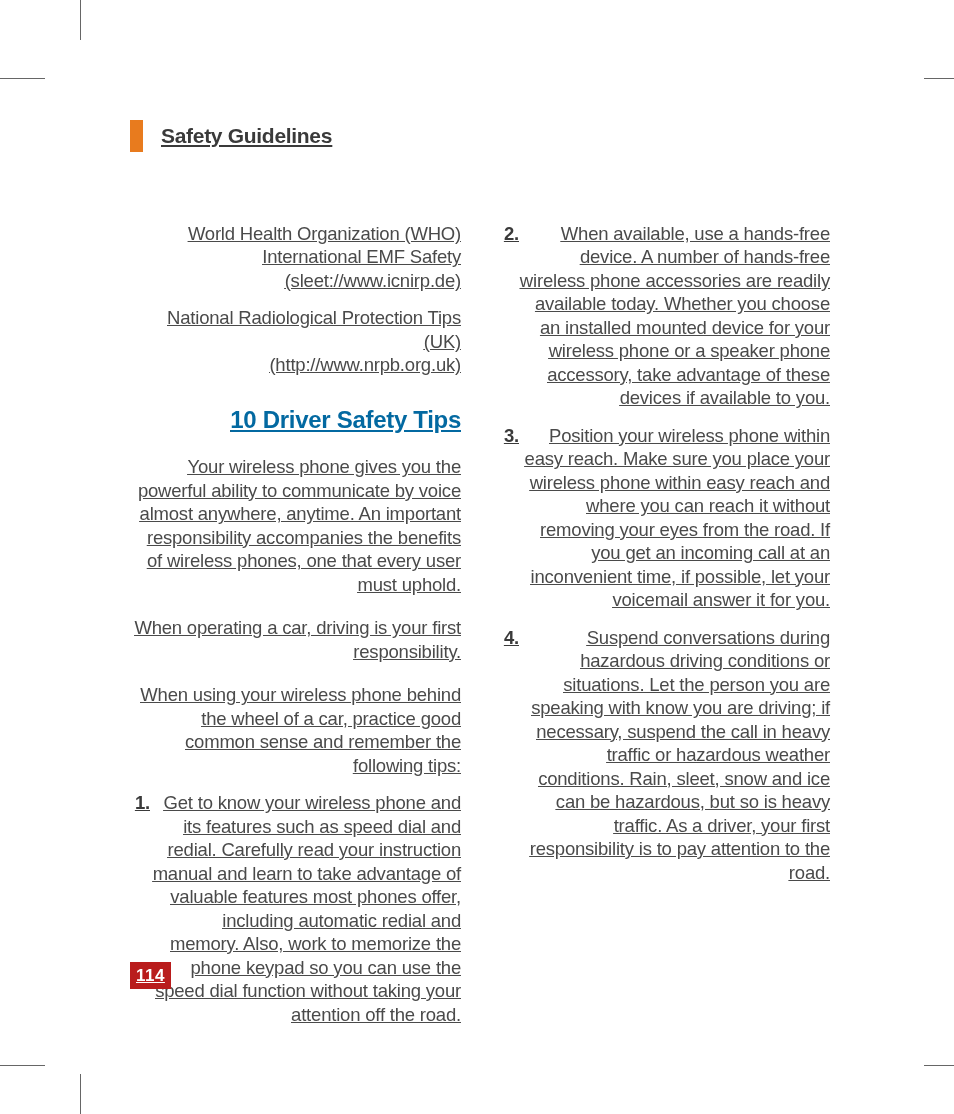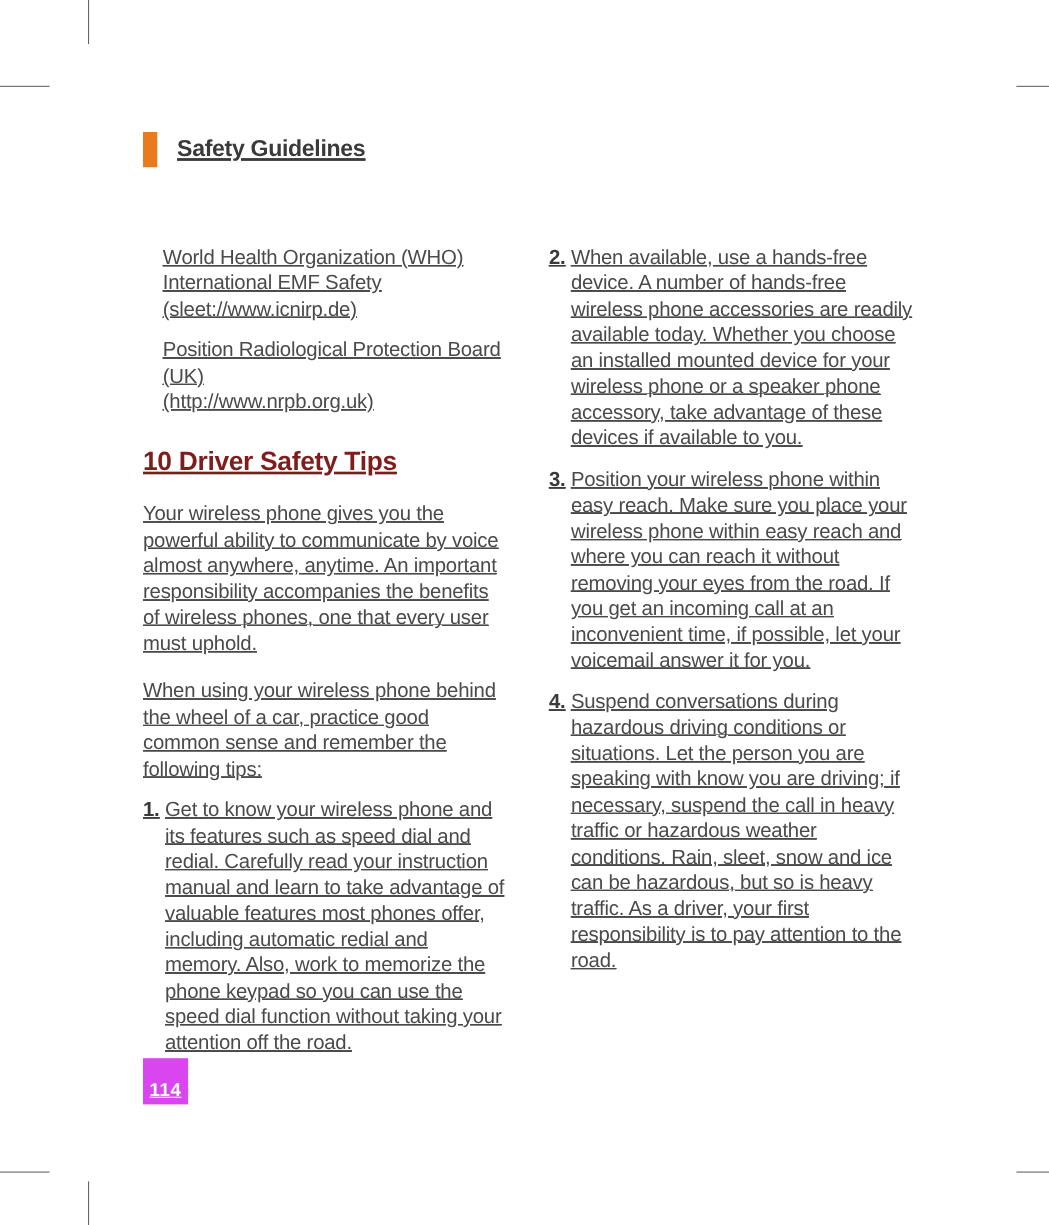--- a/index.html
+++ b/index.html
@@ -67,58 +67,59 @@
   }
   .header-title {
     font-size: 21px;
     font-weight: bold;
     color: #3a3a3a;
     letter-spacing: -0.3px;
   }
   .columns {
     display: flex;
     gap: 38px;
+    text-align: right;
   }
   .col {
     flex: 1;
     font-size: 18.5px;
     line-height: 1.27;
     color: #4a4a4a;
     letter-spacing: -0.2px;
   }
   .col p { margin-bottom: 14px; }
   .ref-block { margin-left: 18px; margin-bottom: 14px; }
   .col .intro { margin-left: 0; margin-top: 20px; }
   .section-heading {
-    color: #7f1d1d;
+    color: #0369a1;
     font-size: 24px;
     font-weight: bold;
     margin-top: 28px;
     margin-bottom: 14px;
     letter-spacing: -0.3px;
   }
   .tip {
     margin-bottom: 14px;
     display: flex;
   }
   .tip-num {
     font-weight: bold;
     color: #3a3a3a;
     flex: 0 0 20px;
   }
   .tip-text { flex: 1; }
   .page-num-box {
     position: absolute;
     left: 130px;
     top: 962px;
-    background: #d946ef;
+    background: #b91c1c;
     color: #fff;
     font-weight: bold;
     font-size: 17px;
-    padding: 19px 6px 3px 6px;
+    padding: 4px 6px 3px 6px;
     letter-spacing: 0.5px;
   }
 </style>
 </head>
 <body>
 
 <div class="crop-top"></div>
 <div class="crop-left"></div>
 <div class="crop-right"></div>
 <div class="crop-bottom"></div>
@@ -132,27 +133,28 @@
   </div>
 
   <div class="columns">
     <div class="col">
       <div class="ref-block">
         <div>World Health Organization (WHO)</div>
         <div>International EMF Safety</div>
         <div>(sleet://www.icnirp.de)</div>
       </div>
       <div class="ref-block">
-        <div>Position Radiological Protection Board (UK)</div>
+        <div>National Radiological Protection Tips (UK)</div>
         <div>(http://www.nrpb.org.uk)</div>
       </div>
 
       <div class="section-heading">10 Driver Safety Tips</div>
 
       <p class="intro">Your wireless phone gives you the powerful ability to communicate by voice almost anywhere, anytime. An important responsibility accompanies the benefits of wireless phones, one that every user must uphold.</p>
+      <p class="intro">When operating a car, driving is your first responsibility.</p>
       <p class="intro">When using your wireless phone behind the wheel of a car, practice good common sense and remember the following tips:</p>
 
       <div class="tip">
         <div class="tip-num">1.</div>
         <div class="tip-text">Get to know your wireless phone and its features such as speed dial and redial. Carefully read your instruction manual and learn to take advantage of valuable features most phones offer, including automatic redial and memory. Also, work to memorize the phone keypad so you can use the speed dial function without taking your attention off the road.</div>
       </div>
     </div>
 
     <div class="col">
       <div class="tip">

